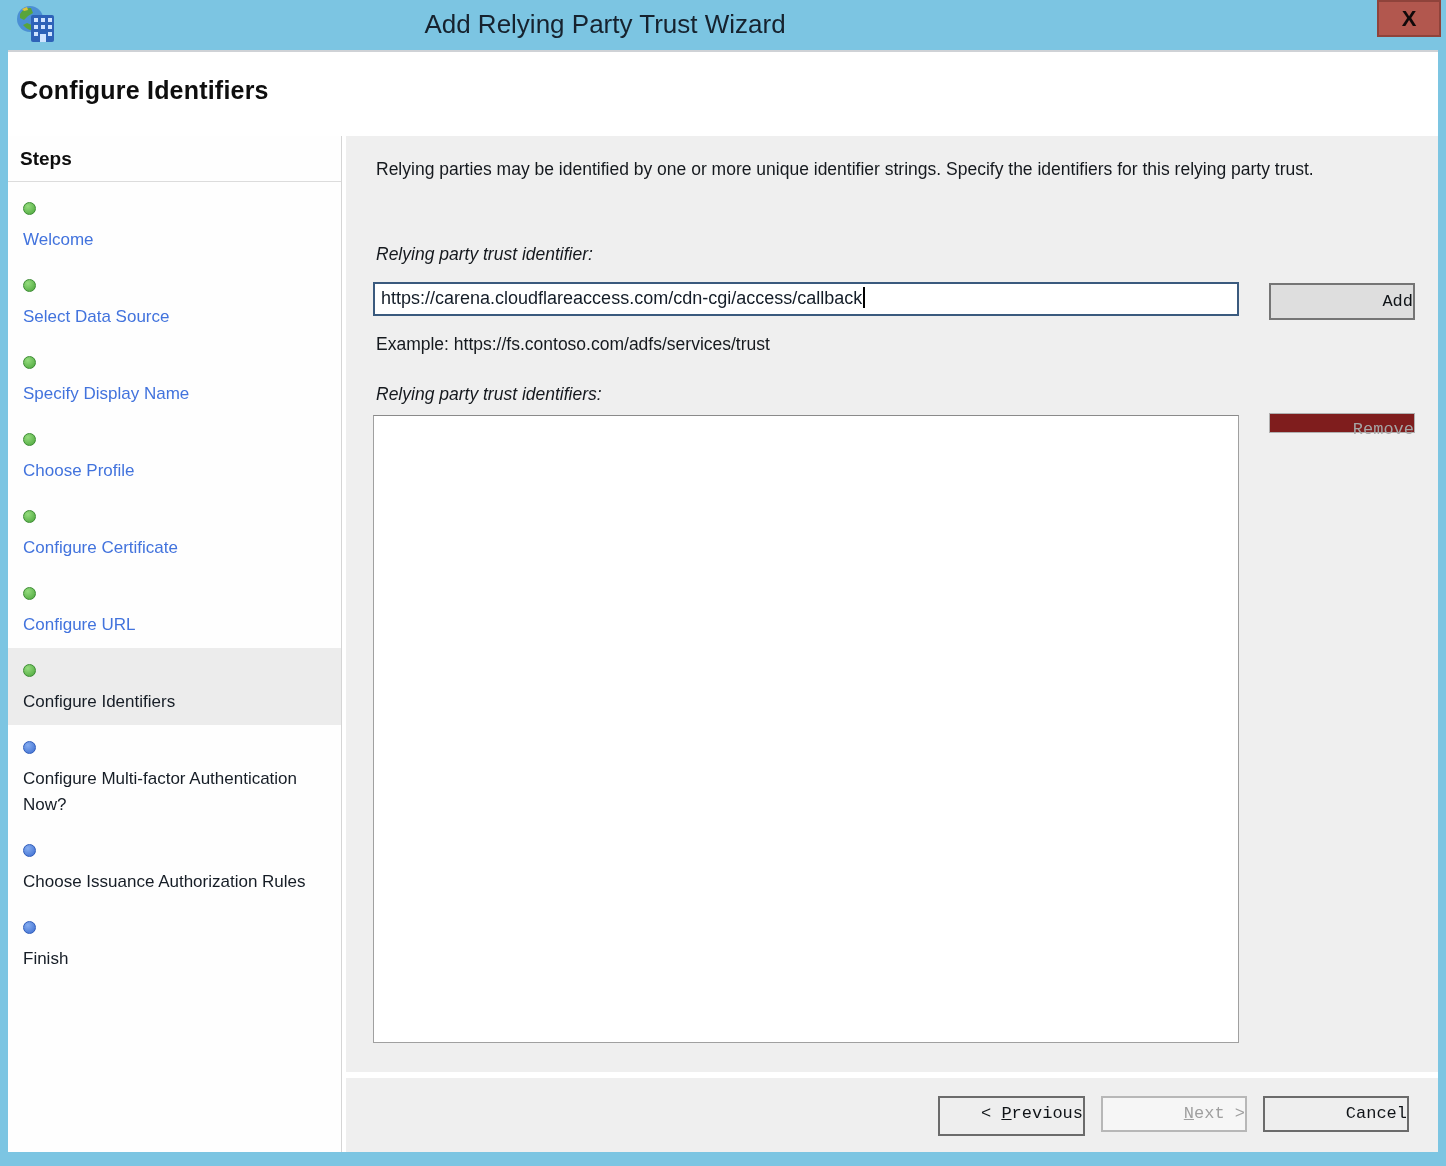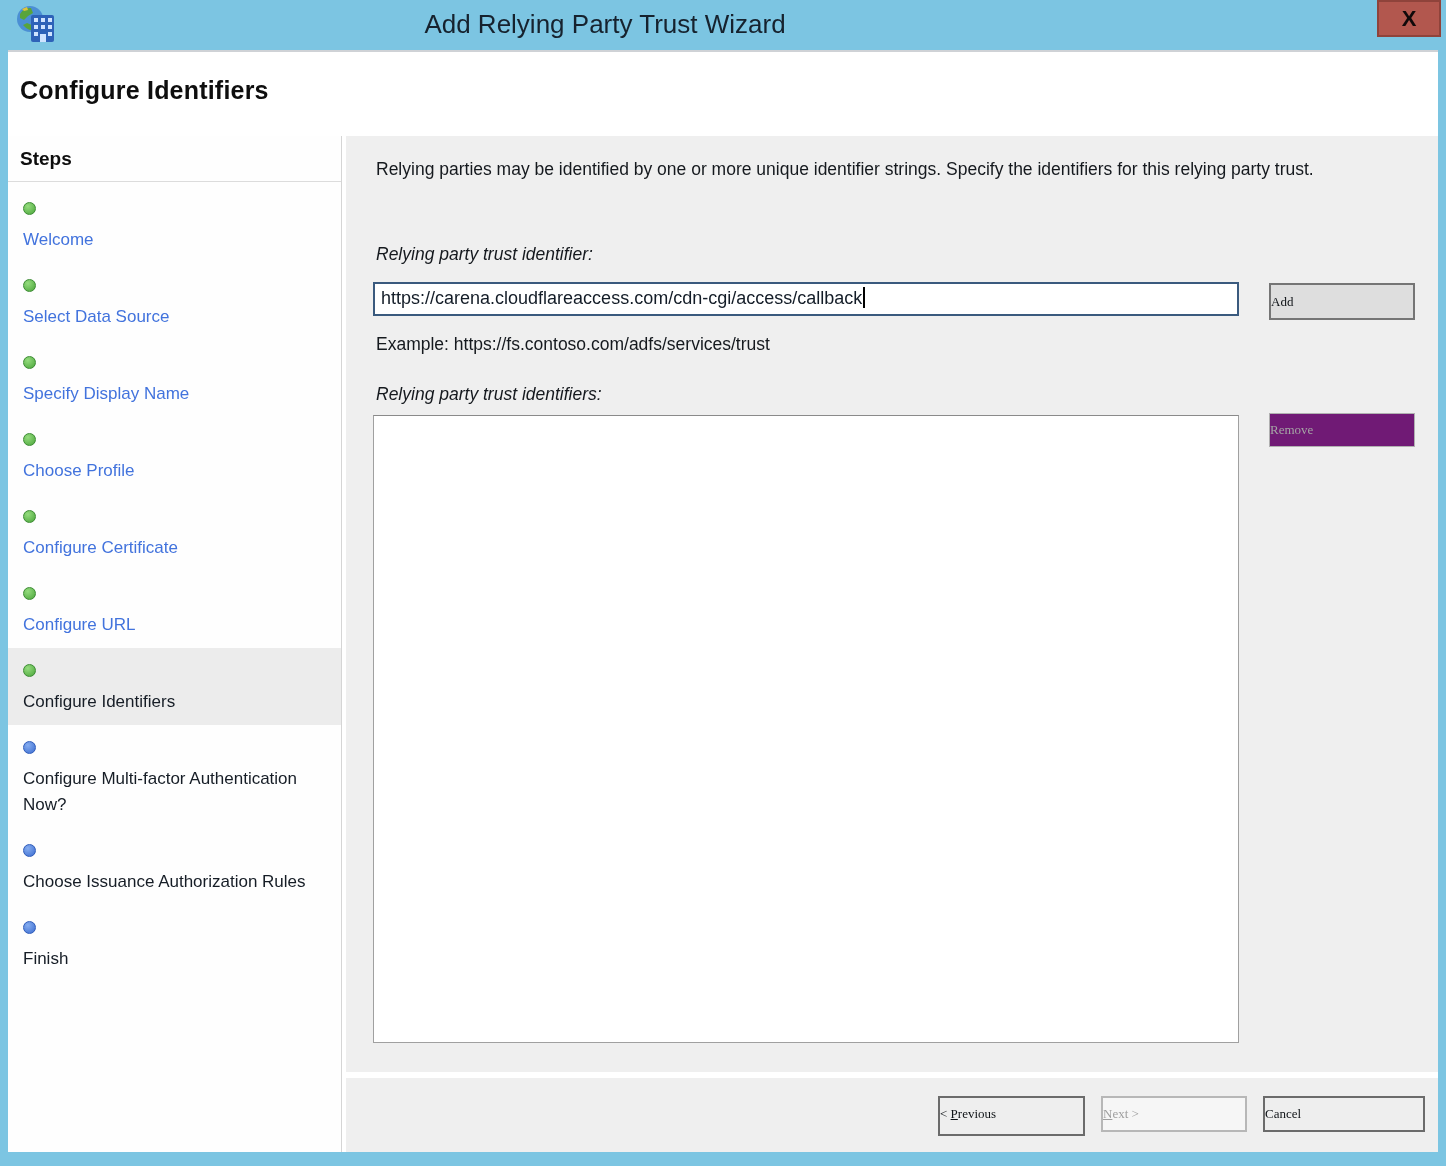--- a/index.html
+++ b/index.html
@@ -53,32 +53,32 @@
   .lbl-identifier{left:30px;top:108px;}
   .lbl-identifiers{left:30px;top:248px;}
   .textbox{position:absolute;left:27px;top:146px;width:866px;height:34px;background:#fff;
     border:2px solid var(--focus-border);padding:3px 6px 0 6px;font-size:18px;color:#131c27;
     white-space:nowrap;overflow:hidden;cursor:text;}
   .caret{display:inline-block;width:1.5px;height:21px;background:#000;vertical-align:-4px;margin-left:1px;}
   .example{position:absolute;left:30px;top:198px;font-size:17.5px;color:#15191e;}
   .listbox{position:absolute;left:27px;top:279px;width:866px;height:628px;background:#fff;
     border:1px solid #a0a0a0;border-top-color:#8a8a8a;}
   
-  .btn{position:absolute;text-align:left;font-size:13px;font-family:Liberation Serif, serif;
+  .btn{position:absolute;text-align:right;font-size:17px;font-family:Liberation Mono, monospace;
     color:#101418;cursor:pointer;}
   .btn-add{left:923px;top:147px;width:146px;height:37px;line-height:33px;
     background:#dedede;border:2px solid #757575;}
-  .btn-remove{left:923px;top:277px;width:146px;height:34px;line-height:32px;
-    background:#701a75;border:1px solid #b0b0b0;color:#a5a5a5;cursor:default;}
+  .btn-remove{left:923px;top:277px;width:146px;height:20px;line-height:32px;
+    background:#7f1d1d;border:1px solid #b0b0b0;color:#a5a5a5;cursor:default;}
   .btnbar{position:absolute;left:338px;right:0;top:942px;bottom:0;background:var(--panel);}
   .btn-previous{left:592px;top:18px;width:147px;height:40px;line-height:32px;
     background:#eeeeee;border:2px solid #6b6b6b;}
   .btn-next{left:755px;top:18px;width:146px;height:36px;line-height:32px;
     background:#f6f6f6;border:2px solid #b7b7b7;color:#9f9f9f;cursor:default;}
-  .btn-cancel{left:917px;top:18px;width:162px;height:36px;line-height:32px;
+  .btn-cancel{left:917px;top:18px;width:146px;height:36px;line-height:32px;
     background:#eeeeee;border:2px solid #6b6b6b;}
   .accel{text-decoration:underline;}
 </style>
 </head>
 <body>
 
 <div class="titlebar">
   <svg class="app-icon" viewBox="0 0 40 40">
     <circle cx="14" cy="14" r="13" fill="#4b8fd4"></circle>
     <path d="M4 8 Q9 2 16 3 Q20 6 15 9 Q10 10 9 14 Q6 17 4 13 Z" fill="#5aा" opacity="0"></path>

